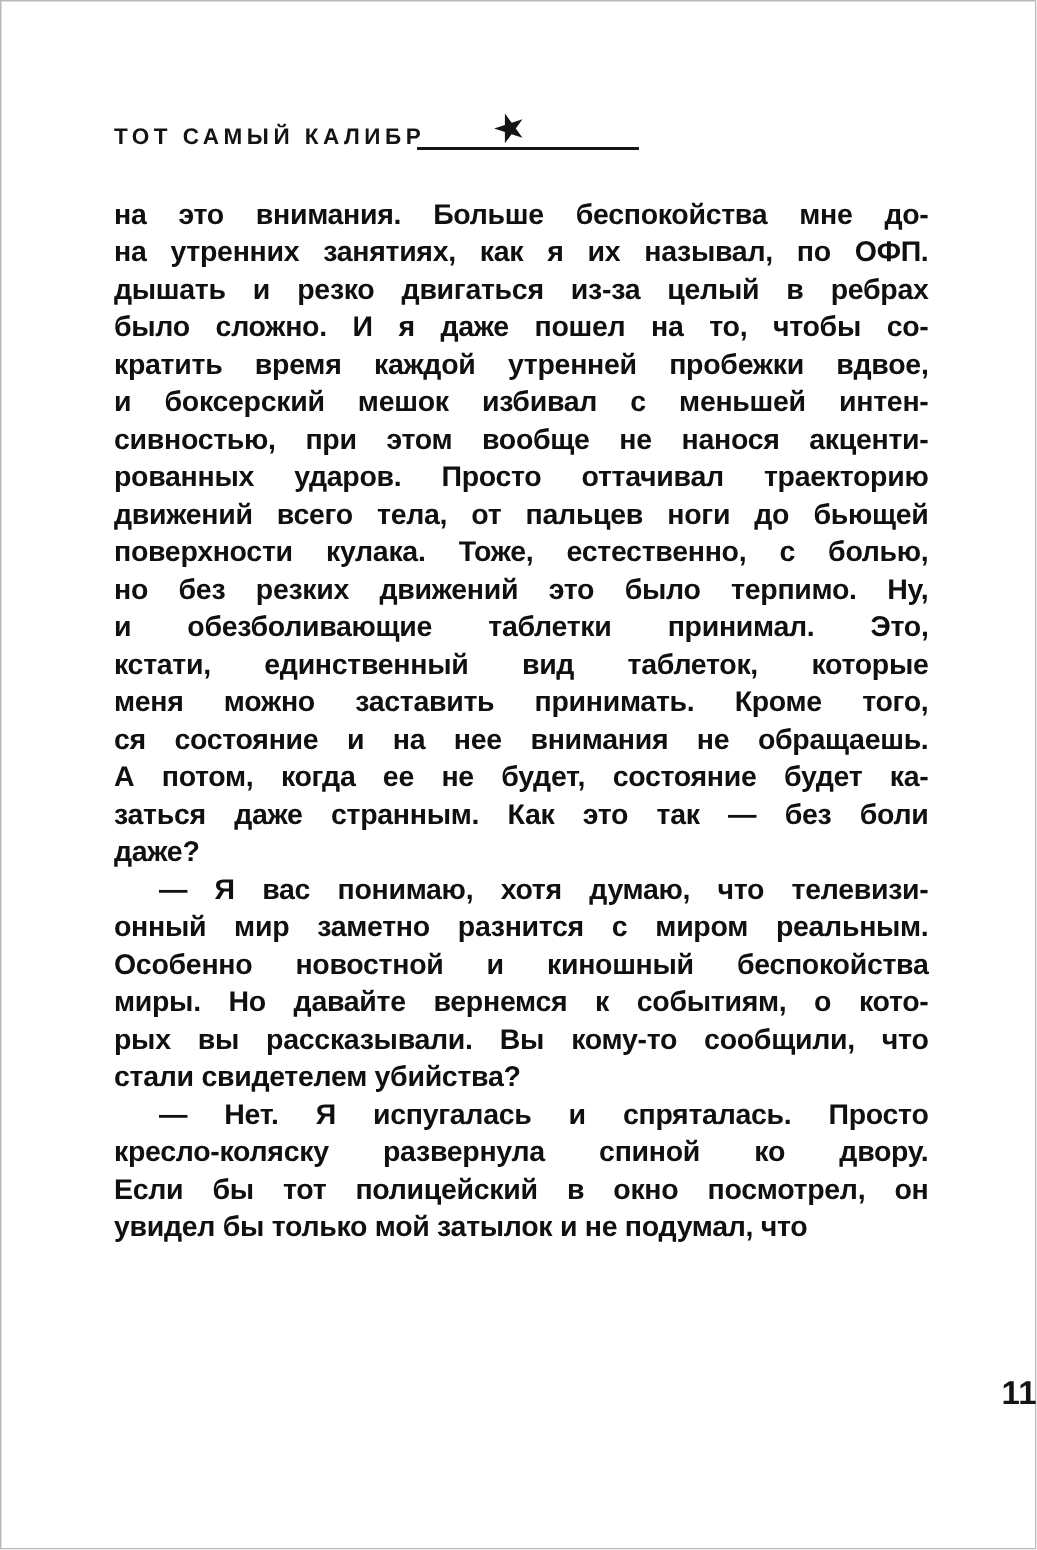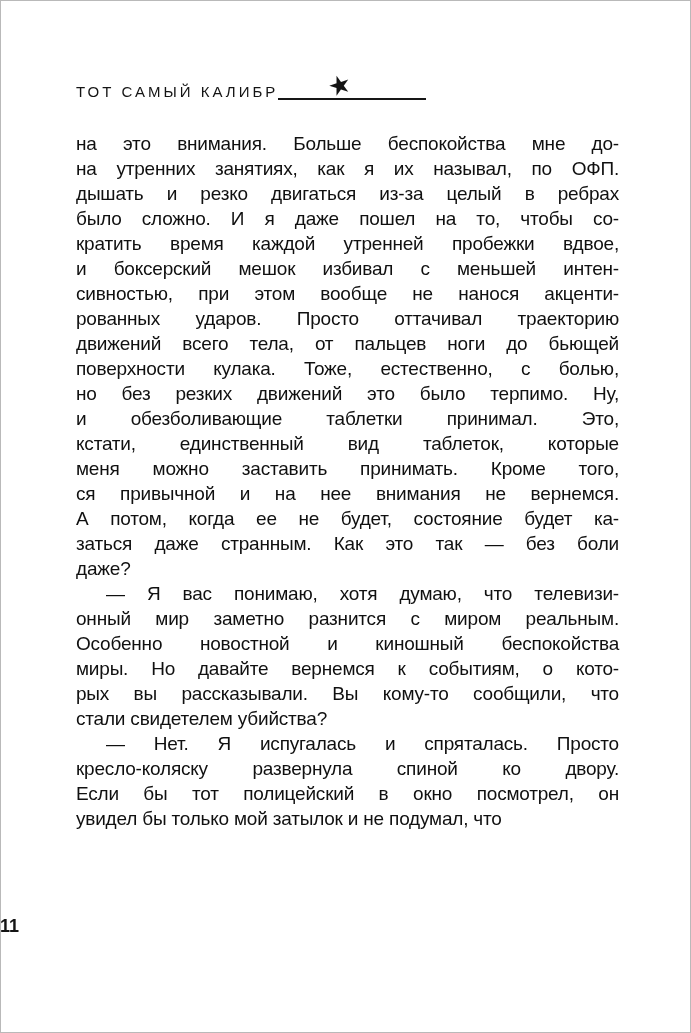--- a/index.html
+++ b/index.html
@@ -24,21 +24,21 @@
     left: 76px;
     top: 80px;
     width: 542px;
     height: 26px;
   }
   .running-head .title {
     position: absolute;
     left: 0;
     top: 3px;
     font-size: 15px;
-    font-weight: 400;
+    font-weight: 700;
     letter-spacing: 3px;
     color: #141414;
     white-space: nowrap;
   }
   .running-head .rule {
     position: absolute;
     left: 202px;
     top: 18px;
     width: 148px;
     height: 2px;
@@ -53,21 +53,21 @@
     color: #141414;
     transform: rotate(-18deg);
   }
   
   .text-block {
     position: absolute;
     left: 76px;
     top: 131px;
     width: 543px;
     font-size: 19px;
-    font-weight: 400;
+    font-weight: 700;
     line-height: 25px;
     letter-spacing: -0.2px;
     color: #101010;
   }
   .paragraph { margin: 0; }
   .line {
     text-align: justify;
     text-align-last: justify;
     white-space: normal;
   }
@@ -76,22 +76,22 @@
   }
   .line.indent {
     text-indent: 30px;
   }
   
   .folio {
     position: absolute;
     left: 0;
     right: 0;
     top: 916px;
-    text-align: left;
-    font-size: 18px;
+    text-align: right;
+    font-size: 22px;
     font-weight: 700;
     color: #141414;
   }
 </style>
 </head>
 <body>
 
 <div class="page">
 
   <div class="running-head">
@@ -109,21 +109,21 @@
         <div class="line">кратить время каждой утренней пробежки вдвое,</div>
         <div class="line">и боксерский мешок избивал с меньшей интен-</div>
         <div class="line">сивностью, при этом вообще не нанося акценти-</div>
         <div class="line">рованных ударов. Просто оттачивал траекторию</div>
         <div class="line">движений всего тела, от пальцев ноги до бьющей</div>
         <div class="line">поверхности кулака. Тоже, естественно, с болью,</div>
         <div class="line">но без резких движений это было терпимо. Ну,</div>
         <div class="line">и обезболивающие таблетки принимал. Это,</div>
         <div class="line">кстати, единственный вид таблеток, которые</div>
         <div class="line">меня можно заставить принимать. Кроме того,</div>
-        <div class="line">ся привычной и на нее внимания не вернемся.</div>
+        <div class="line">ся состояние и на нее внимания не обращаешь.</div>
         <div class="line">А потом, когда ее не будет, состояние будет ка-</div>
         <div class="line">заться даже странным. Как это так — без боли</div>
         <div class="line last">даже?</div>
       </div>
       <div class="paragraph">
         <div class="line indent">— Я вас понимаю, хотя думаю, что телевизи-</div>
         <div class="line">онный мир заметно разнится с миром реальным.</div>
         <div class="line">Особенно новостной и киношный беспокойства</div>
         <div class="line">миры. Но давайте вернемся к событиям, о кото-</div>
         <div class="line">рых вы рассказывали. Вы кому-то сообщили, что</div>

